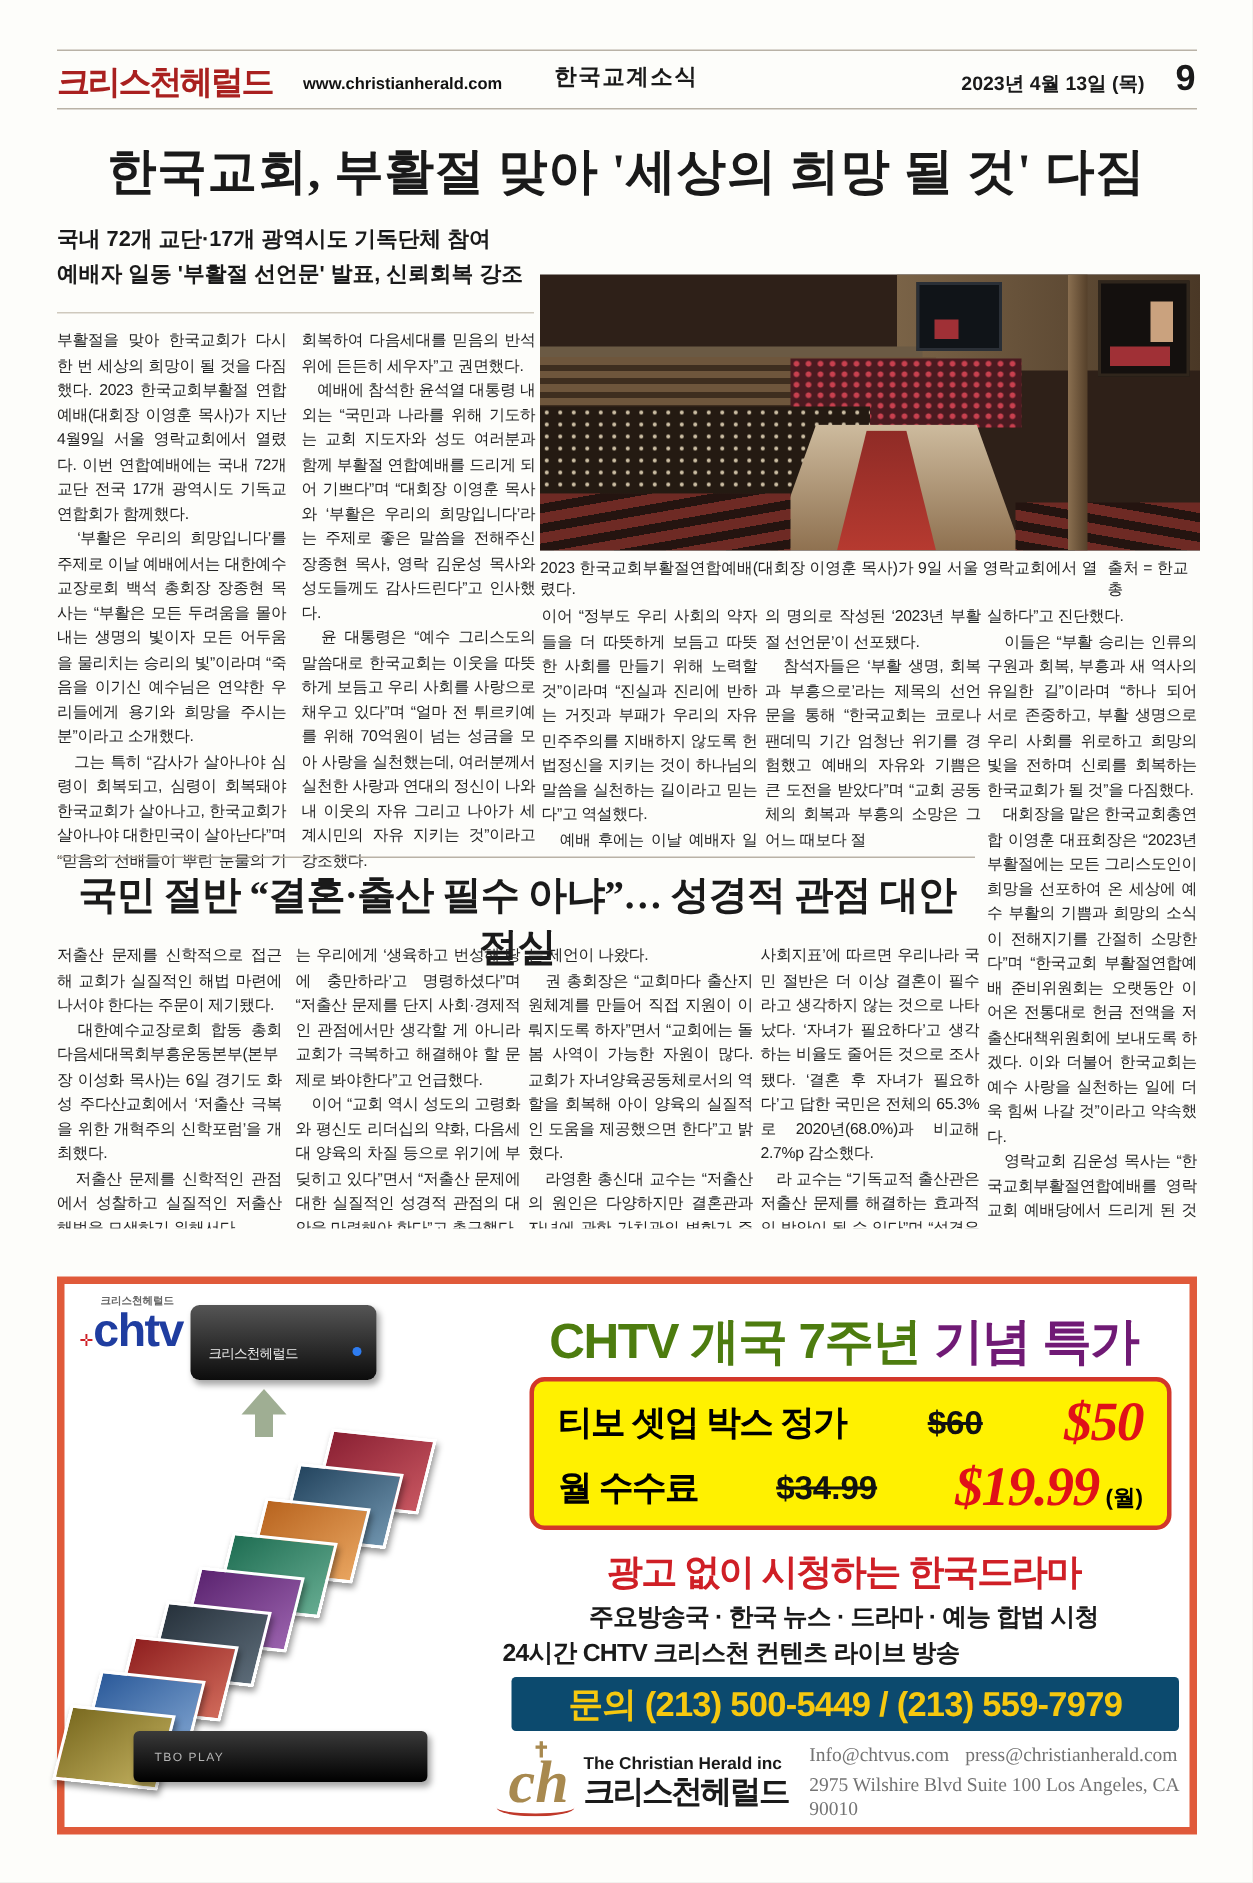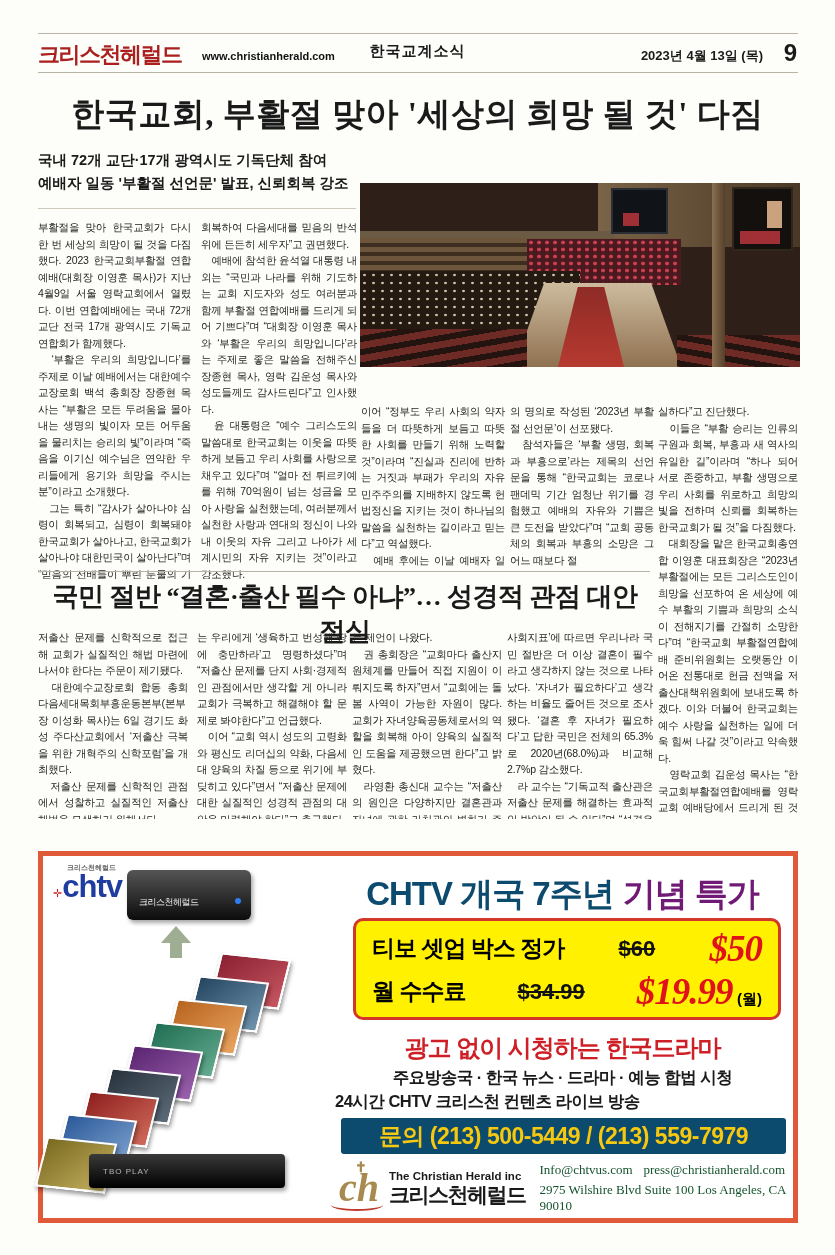--- a/index.html
+++ b/index.html
@@ -64,42 +64,42 @@
   .topbox{left:84px;top:14px;width:124px;height:50px;background:linear-gradient(180deg,#555,#0c0c0c);border-radius:6px;box-shadow:2px 3px 4px rgba(0,0,0,.35);}
   .topbox-lbl{position:absolute;left:12px;top:26px;color:#eee;font-size:9px;letter-spacing:-0.5px;}
   .topbox-led{position:absolute;right:10px;top:28px;width:6px;height:6px;border-radius:50%;background:#2e7cf0;}
   .up-arrow-head{left:118px;top:70px;width:0;height:0;border-left:15px solid transparent;border-right:15px solid transparent;border-bottom:17px solid #9fae93;}
   .up-arrow-stem{left:127px;top:86px;width:12px;height:16px;background:#9fae93;}
   .posters{left:4px;top:100px;width:280px;height:200px;}
   .poster{position:absolute;width:66px;height:46px;border:2px solid #fff;box-shadow:2px 3px 4px rgba(0,0,0,.4);transform:skew(-14deg,6deg);}
   .bottombox{left:46px;top:298px;width:196px;height:34px;background:linear-gradient(180deg,#3a3a3a,#000);border-radius:4px;box-shadow:2px 3px 4px rgba(0,0,0,.35);}
   .bottombox-lbl{position:absolute;left:14px;top:13px;color:#b5b5b5;font-size:8px;letter-spacing:1px;}
   .ad-title{left:292px;top:16px;width:455px;text-align:center;font-size:33px;font-weight:bold;letter-spacing:-1px;white-space:nowrap;}
-  .ad-title-blue{color:#0c4a6e;}
+  .ad-title-blue{color:#4d7c0f;}
   .ad-title-black{color:#701a75;margin-left:9px;}
   .pricebox{left:310px;top:62px;width:428px;height:102px;background:#fff100;border:3px solid #d2372a;border-radius:10px;box-sizing:border-box;
             padding:6px 16px;display:flex;flex-direction:column;justify-content:space-around;}
   .price-row{display:flex;align-items:center;justify-content:space-between;}
   .price-label{font-size:23px;font-weight:bold;color:#000;letter-spacing:-1px;}
   .price-old{font-size:22px;font-weight:bold;color:#111;text-decoration:line-through;}
   .price-new{font-size:37px;font-weight:bold;font-style:italic;color:#e01118;font-family:"Liberation Serif","DejaVu Serif",serif;letter-spacing:-1px;}
   .price-suffix{font-size:15px;font-weight:bold;color:#000;}
   .ad-redline{left:292px;top:176px;width:455px;text-align:center;font-size:24px;font-weight:bold;color:#cf1f26;letter-spacing:-1px;}
   .ad-bold1{left:292px;top:211px;width:455px;text-align:center;font-size:16.5px;font-weight:bold;letter-spacing:-0.5px;}
   .ad-bold2{left:292px;top:235px;width:455px;text-align:left;font-size:16.5px;font-weight:bold;letter-spacing:-0.5px;}
   .phonebar{left:298px;top:262px;width:445px;height:36px;background:#0c4a6e;color:#f6c80f;font-size:23px;font-weight:bold;
             text-align:center;line-height:36px;border-radius:3px;letter-spacing:-0.5px;}
   .adfooter{left:296px;top:306px;width:450px;display:flex;gap:10px;align-items:center;}
   .ch-mark{font-family:"Liberation Serif","DejaVu Serif",serif;font-size:40px;font-weight:bold;font-style:italic;color:#a8894f;line-height:1;position:relative;}
   .ch-cross{position:absolute;left:16px;top:-7px;font-size:14px;font-style:normal;color:#a8894f;}
   .ch-swoosh{position:absolute;left:-8px;bottom:-3px;width:52px;height:10px;border-bottom:2px solid #c0392b;border-radius:50%;}
   .company{display:flex;flex-direction:column;line-height:1.1;}
   .company-en{font-size:11.5px;font-weight:bold;}
   .company-kr{font-size:21px;font-weight:bold;letter-spacing:-1.5px;}
-  .contact{flex:1;font-family:"Liberation Serif","DejaVu Serif",serif;font-size:13px;color:#14532d;display:flex;flex-direction:column;gap:4px;margin-left:4px;}
+  .contact{flex:1;font-family:"Liberation Serif","DejaVu Serif",serif;font-size:13px;color:#737373;display:flex;flex-direction:column;gap:4px;margin-left:4px;}
   .contact-row1{display:flex;justify-content:space-between;padding-right:4px;}
 </style>
 </head>
 <body>
 
 <div class="page">
 
   <div class="rule" style="left:38px;top:33px;width:760px;"></div>
   <div class="masthead-logo">크리스천헤럴드</div>
   <div class="masthead-url">www.christianherald.com</div>
@@ -134,20 +134,24 @@
     <div class="ph-pews"></div>
     <div class="ph-pews-right"></div>
     <div class="ph-pillar"></div>
     <div class="ph-screen-l">
       <div class="ph-chip-red"></div>
     </div>
     <div class="ph-screen-r">
       <div class="ph-chip-face"></div>
       <div class="ph-chip-red" style="top:70%;left:10%;width:70%;height:22%;"></div>
     </div>
+  </div>
+  <div class="caption">
+    <span>2023 한국교회부활절연합예배(대회장 이영훈 목사)가 9일 서울 영락교회에서 열렸다.</span>
+    <span>출처 = 한교총</span>
   </div>
 
   <div id="a1c3" class="bodycol">이어 “정부도 우리 사회의 약자들을 더 따뜻하게 보듬고 따뜻한 사회를 만들기 위해 노력할 것”이라며 “진실과 진리에 반하는 거짓과 부패가 우리의 자유민주주의를 지배하지 않도록 헌법정신을 지키는 것이 하나님의 말씀을 실천하는 길이라고 믿는다”고 역설했다.
 　예배 후에는 이날 예배자 일동</div>
   <div id="a1c4" class="bodycol">의 명의로 작성된 ‘2023년 부활절 선언문’이 선포됐다.
 　참석자들은 ‘부활 생명, 회복과 부흥으로’라는 제목의 선언문을 통해 “한국교회는 코로나 팬데믹 기간 엄청난 위기를 경험했고 예배의 자유와 기쁨은 큰 도전을 받았다”며 “교회 공동체의 회복과 부흥의 소망은 그 어느 때보다 절</div>
   <div id="a1c5" class="bodycol">실하다”고 진단했다.
 　이들은 “부활 승리는 인류의 구원과 회복, 부흥과 새 역사의 유일한 길”이라며 “하나 되어 서로 존중하고, 부활 생명으로 우리 사회를 위로하고 희망의 빛을 전하며 신뢰를 회복하는 한국교회가 될 것”을 다짐했다.
 　대회장을 맡은 한국교회총연합 이영훈 대표회장은 “2023년 부활절에는 모든 그리스도인이 희망을 선포하여 온 세상에 예수 부활의 기쁨과 희망의 소식이 전해지기를 간절히 소망한다”며 “한국교회 부활절연합예배 준비위원회는 오랫동안 이어온 전통대로 헌금 전액을 저출산대책위원회에 보내도록 하겠다. 이와 더불어 한국교회는 예수 사랑을 실천하는 일에 더욱 힘써 나갈 것”이라고 약속했다.
 　영락교회 김운성 목사는 “한국교회부활절연합예배를 영락교회 예배당에서 드리게 된 것을 기쁘게 생각한다”며 “참석한 한국교회 지도자들과 윤석열 대통령 내외, 김진표 국회의장 내외를 비롯한 여러분을 환영한다”고 인사를 전했다.</div>

